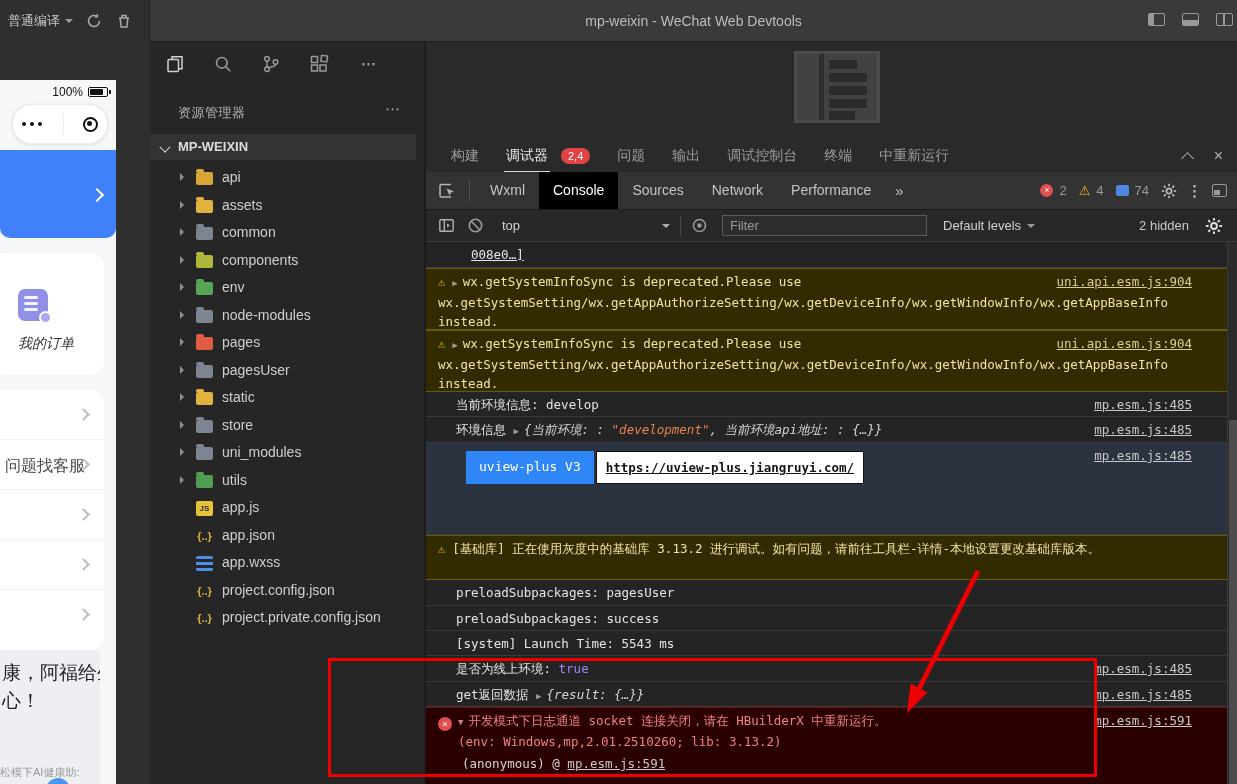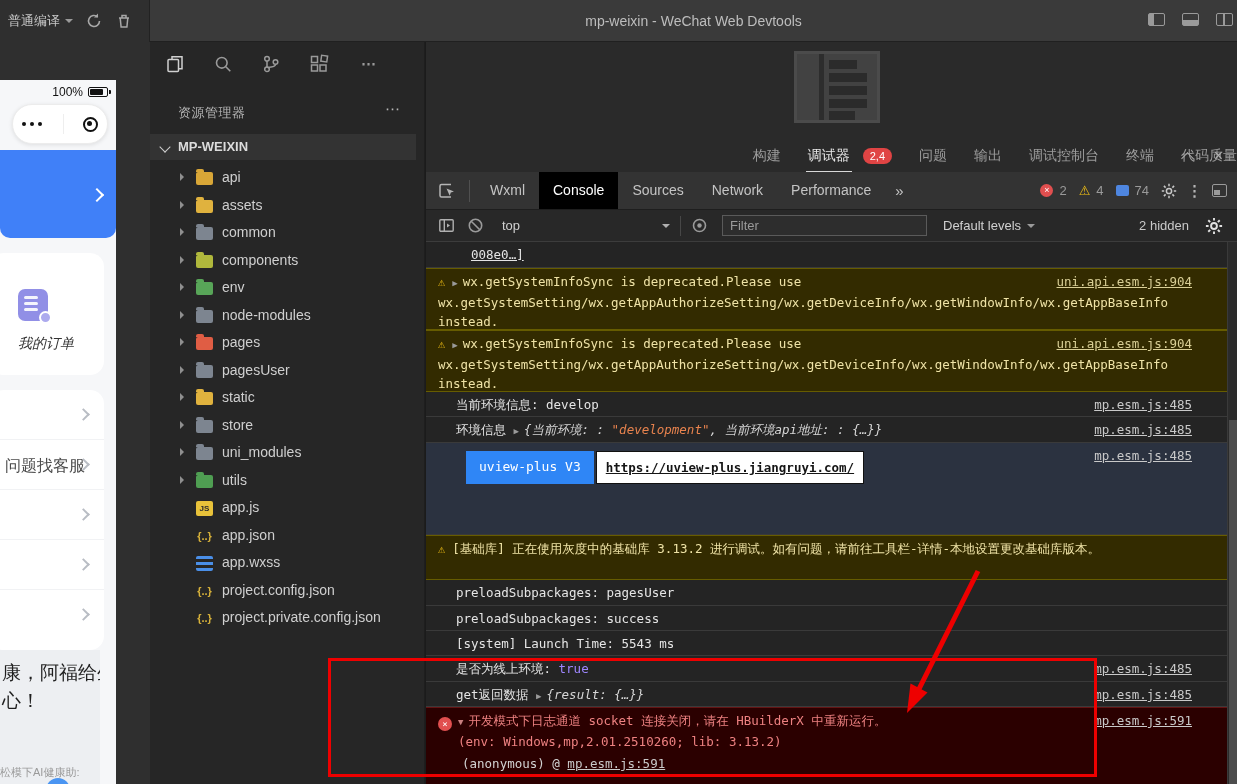--- a/index.html
+++ b/index.html
@@ -74,21 +74,21 @@
   .i-json{color:#d8b23a;font-size:11px;line-height:15px;}
   .i-wxss{border-radius:2px;background:linear-gradient(#4a8fe8 0 3px,transparent 3px 6px,#4a8fe8 6px 9px,transparent 9px 12px,#4a8fe8 12px 15px);}
   .tlabel{position:absolute;left:72px;top:5px;font-size:14px;color:#cfcfcf;white-space:nowrap;}
 
   
   .debugger{position:absolute;left:425px;top:42px;width:812px;height:742px;background:#2a2a2a;border-left:1px solid #1b1b1b;box-sizing:border-box;overflow:hidden;}
   .ghost{position:absolute;left:368px;top:9px;width:86px;height:72px;background:#4a4a4a;border:3px solid #575757;box-sizing:border-box;opacity:.75;}
   .ghost .gcol{position:absolute;left:0;top:0;bottom:0;width:22px;border-right:5px solid #2e2e2e;}
   .ghost .gbar{position:absolute;left:32px;height:9px;background:#2c2c2c;}
 
-  .panel-tabs{position:absolute;left:8px;right:0;top:98px;height:32px;display:flex;align-items:center;gap:27px;padding-left:25px;font-size:14px;color:#9c9c9c;box-sizing:border-box;justify-content:flex-end;}
+  .panel-tabs{position:absolute;left:0;right:0;top:98px;height:32px;display:flex;align-items:center;gap:27px;padding-left:25px;font-size:14px;color:#9c9c9c;box-sizing:border-box;}
   .ptab{cursor:default;white-space:nowrap;}
   .ptab.active{color:#e8e8e8;position:relative;}
   .ptab.active::after{content:"";position:absolute;left:-2px;right:-2px;bottom:-8px;height:2px;background:#d8d8d8;}
   .badge-pill{background:#e04444;color:#fff;font-size:11px;border-radius:9px;padding:2px 7px;margin-left:-14px;}
   .pt-right{position:absolute;right:14px;top:8px;display:flex;gap:22px;align-items:center;color:#b0b0b0;}
   .chevup{width:8px;height:8px;border-left:1.6px solid #b0b0b0;border-top:1.6px solid #b0b0b0;transform:rotate(45deg);margin-top:4px;}
   .closex{font-size:16px;line-height:16px;}
 
   .devtabs{position:absolute;left:0;right:0;top:130px;height:38px;background:#333;border-bottom:1px solid #1e1e1e;display:flex;align-items:center;font-size:14px;color:#c4c4c4;box-sizing:border-box;}
   .insp{margin:0 12px 0 12px;}
@@ -363,21 +363,21 @@
     </div>
 
     <div class="panel-tabs">
       <span class="ptab">构建</span>
       <span class="ptab active">调试器</span>
       <span class="badge-pill">2,4</span>
       <span class="ptab">问题</span>
       <span class="ptab">输出</span>
       <span class="ptab">调试控制台</span>
       <span class="ptab">终端</span>
-      <span class="ptab">代码质量</span>
+      <span class="ptab">中重新运行</span>
       <span class="pt-right">
         <span class="chevup"></span>
         <span class="closex">×</span>
       </span>
     </div>
 
     <div class="devtabs">
       <span class="insp">
         <svg class="ic" width="19" height="19" viewBox="0 0 19 19" fill="none" stroke="#b5b5b5" stroke-width="1.5">
             <path d="M13 16H3.5A1.5 1.5 0 0 1 2 14.5V5a1.5 1.5 0 0 1 1.5-1.5H13"></path>

